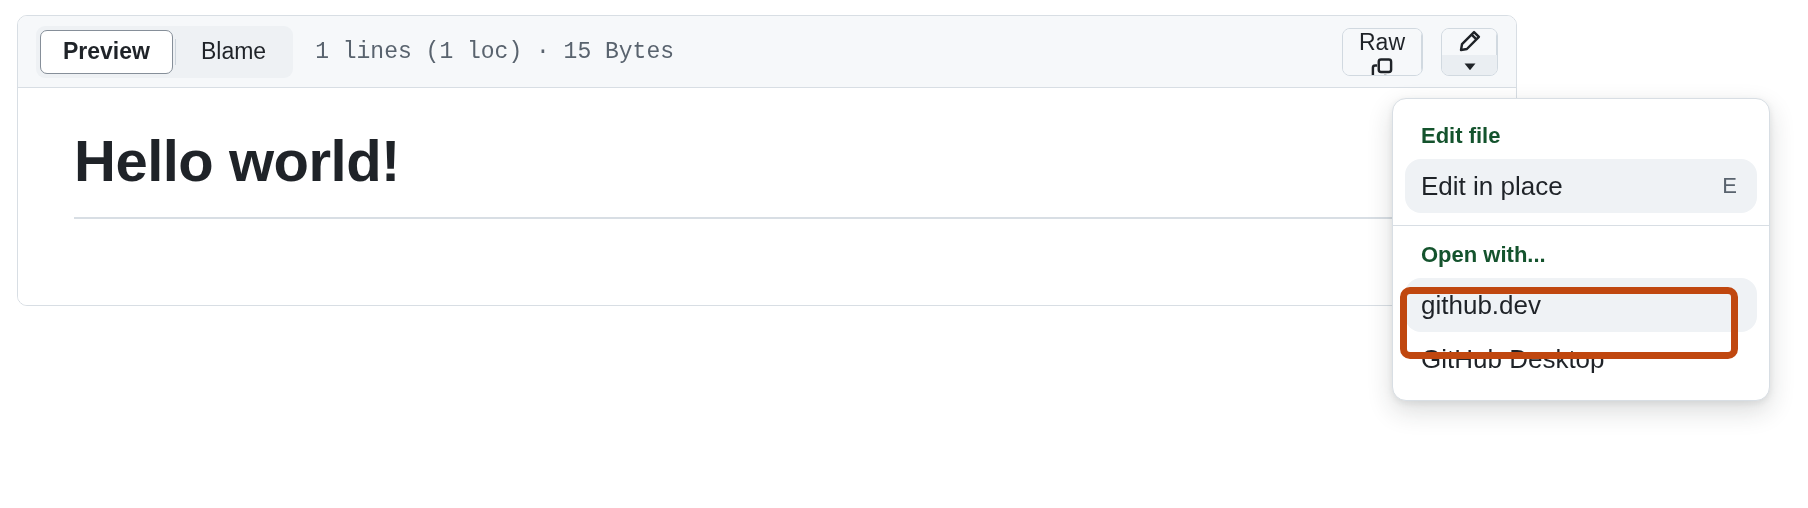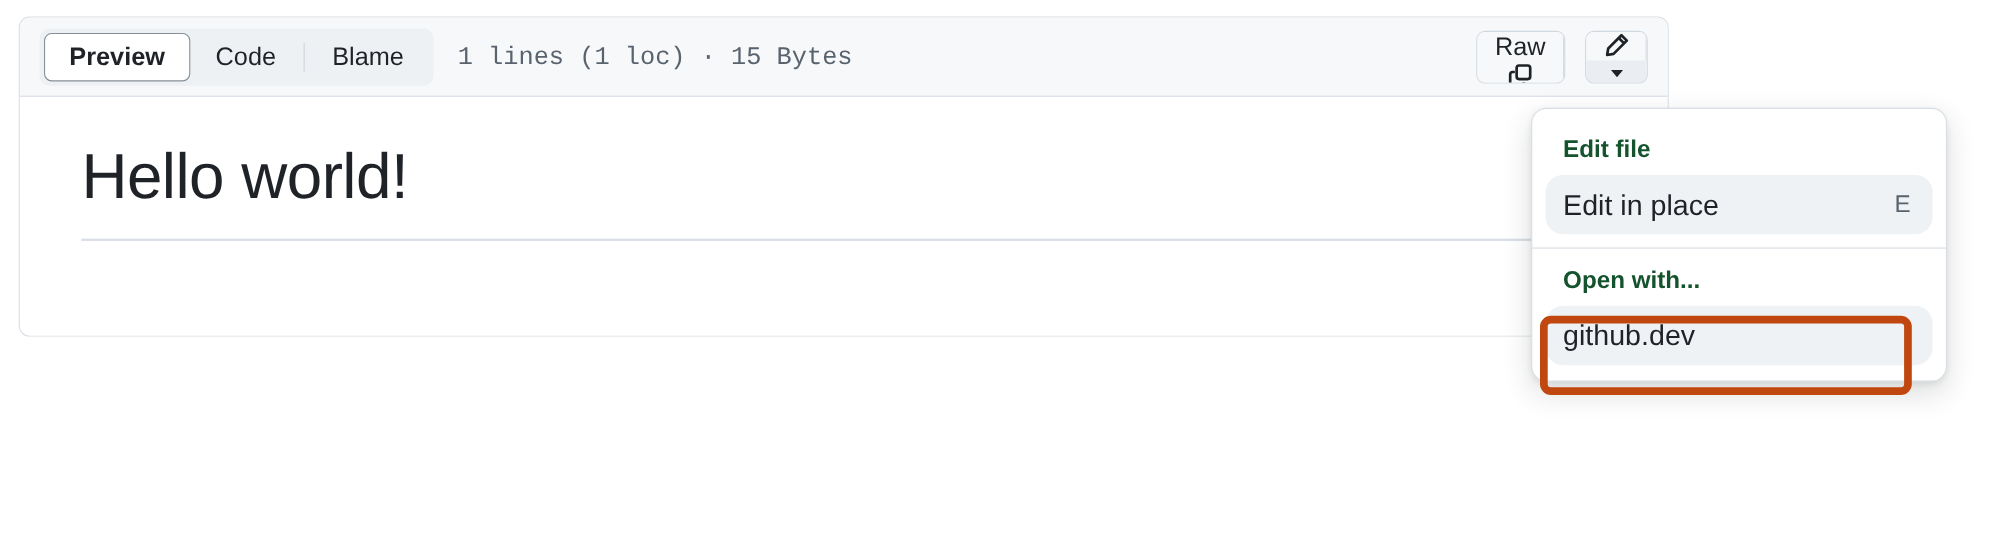--- a/index.html
+++ b/index.html
@@ -139,21 +139,21 @@
 
   
   .file-body {
     padding: 40px 56px 0 56px;
     background: #ffffff;
     height: 218px;
   }
 
   .md-h1 {
     font-size: 58px;
-    font-weight: normal;
+    font-weight: bold;
     color: #1f2328;
     letter-spacing: -0.5px;
     line-height: 1.15;
     padding-bottom: 16px;
   }
 
   .md-hr {
     height: 2px;
     background: #d8dee4;
     border: none;
@@ -227,21 +227,20 @@
 <body>
 
 <div id="root">
 
   <div class="file-container">
 
     <div class="file-header">
 
       <div class="segmented">
         <button class="seg-btn selected">Preview</button>
-        <button class="seg-btn">Code</button>
         <div class="seg-divider"></div>
         <button class="seg-btn">Blame</button>
       </div>
 
       <div class="file-meta">1 lines (1 loc) · 15 Bytes</div>
 
       <div class="toolbar">
 
         <div class="btn-group">
           <button class="tb-btn">Raw</button>
@@ -308,19 +307,23 @@
 
     <div class="menu-divider"></div>
 
     <div class="menu-section-title">Open with...</div>
 
     <div class="menu-list">
       <div class="menu-item hovered">
         <span>github.dev</span>
         <span class="menu-shortcut">.</span>
       </div>
+      <div class="menu-item">
+        <span>GitHub Desktop</span>
+        <span class="menu-shortcut"></span>
+      </div>
     </div>
 
   </div>
 
   <div class="annotation-box"></div>
 
 </div>
 
 </body></html>

